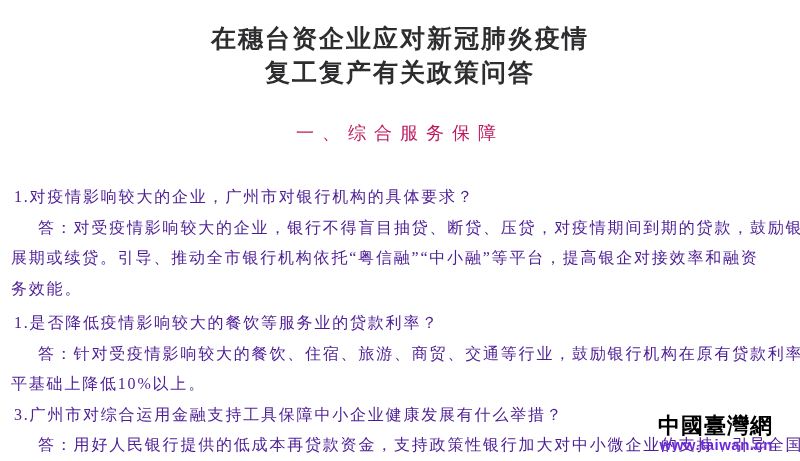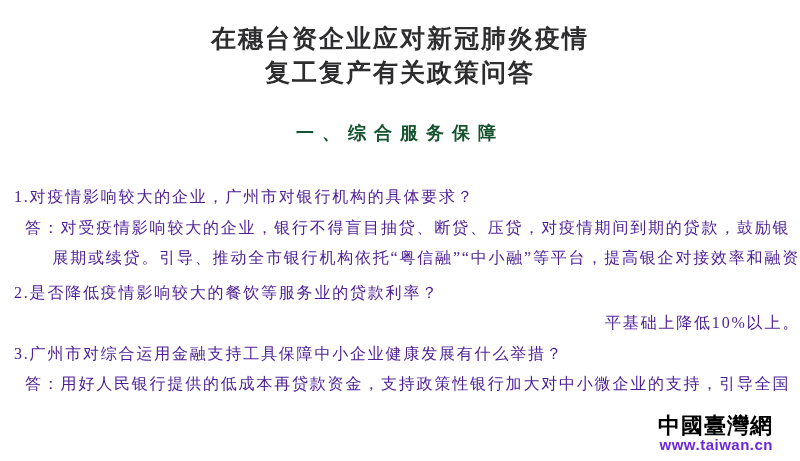--- a/index.html
+++ b/index.html
@@ -22,40 +22,40 @@
     font-weight: 700;
     font-size: 25px;
     line-height: 34px;
     letter-spacing: 2px;
   }
   .section-heading {
     position: absolute;
     top: 121px; left: 0; right: 0;
     text-align: center;
     font-family: "Liberation Sans", "DejaVu Sans", sans-serif;
-    font-weight: 700;
-    color: #14532d;
+    font-weight: 400;
+    color: #be185d;
     font-size: 18px;
     letter-spacing: 8px;
   }
   .body-text {
     position: absolute;
     top: 182px; left: 0; right: 0;
     color: #4c1d95;
     font-size: 16px;
     letter-spacing: 1.8px;
   }
   .line {
     line-height: 30.5px;
     white-space: nowrap;
     overflow: hidden;
   }
   .indent-q { padding-left: 14px; }
-  .indent-a { padding-left: 25px; }
-  .indent-none { padding-left: 11px; text-align: right; }
+  .indent-a { padding-left: 1px; margin-left: 37px; }
+  .indent-none { padding-left: 11px; }
   .gap-before { margin-top: 4px; }
   .watermark {
     position: absolute;
     top: 414px; left: 648px;
     width: 125px;
     text-align: right;
     color: #000000;
     z-index: 5;
   }
   .watermark-name {
@@ -83,21 +83,23 @@
     <div>在穗台资企业应对新冠肺炎疫情</div>
     <div>复工复产有关政策问答</div>
   </div>
 
   <div class="section-heading">一、综合服务保障</div>
 
   <div class="body-text">
     <div class="line indent-q">1.对疫情影响较大的企业，广州市对银行机构的具体要求？</div>
     <div class="line indent-a">答：对受疫情影响较大的企业，银行不得盲目抽贷、断贷、压贷，对疫情期间到期的贷款，鼓励银</div>
     <div class="line indent-none">展期或续贷。引导、推动全市银行机构依托“粤信融”“中小融”等平台，提高银企对接效率和融资</div>
-    <div class="line indent-q gap-before">2.是否降低疫情影响较大的餐饮等服务业的贷款利率？</div>
+    <div class="line indent-none">务效能。</div>
+    <div class="line indent-q gap-before">1.是否降低疫情影响较大的餐饮等服务业的贷款利率？</div>
+    <div class="line indent-a">答：针对受疫情影响较大的餐饮、住宿、旅游、商贸、交通等行业，鼓励银行机构在原有贷款利率</div>
     <div class="line indent-none">平基础上降低10%以上。</div>
     <div class="line indent-q">3.广州市对综合运用金融支持工具保障中小企业健康发展有什么举措？</div>
     <div class="line indent-a">答：用好人民银行提供的低成本再贷款资金，支持政策性银行加大对中小微企业的支持，引导全国</div>
   </div>
 
   <div class="watermark">
     <div class="watermark-name">中國臺灣網</div>
     <div class="watermark-url">www.taiwan.cn</div>
   </div>
 

